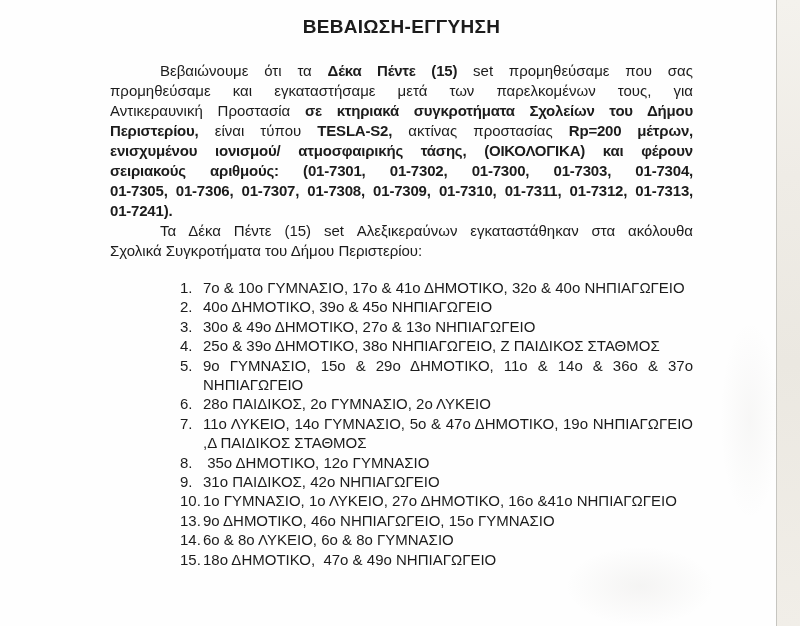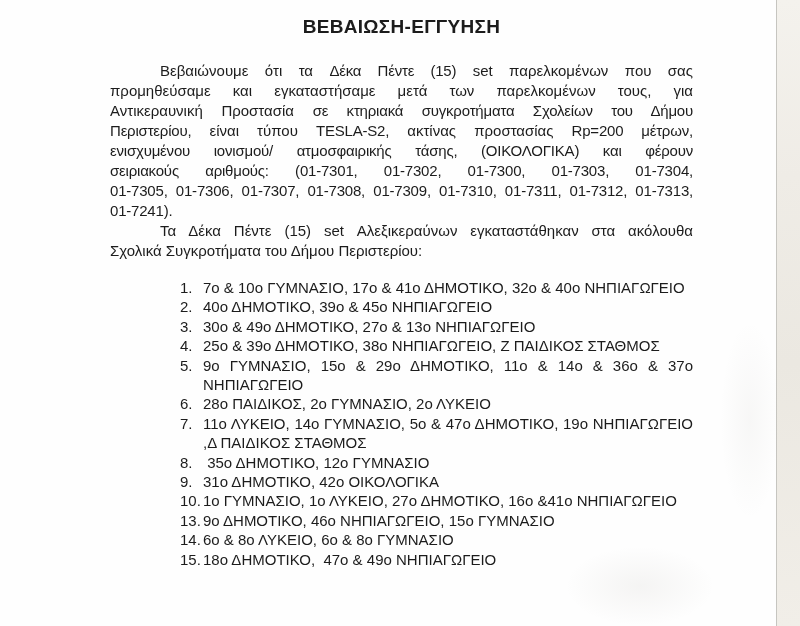--- a/index.html
+++ b/index.html
@@ -24,21 +24,21 @@
   
   .para1{margin-top:21px;}
   .pline{
     display:block;
     font-size:15px;line-height:20px;
     white-space:nowrap;
     text-align:justify;text-align-last:justify;
   }
   .pline.first{padding-left:50px;}
   .pline.last{text-align-last:left;}
-  .b{font-weight:normal;letter-spacing:-0.2px;}
+  .b{font-weight:bold;letter-spacing:-0.2px;}
   
   .para2{}
   .para2 .pline{white-space:nowrap;}
   .para2 .pline.last{text-align-last:left;}
   
   .school-list{
     list-style:none;margin:17px 0 0 70px;padding:0;
     width:513px;
   }
   .school-list li{
@@ -74,21 +74,21 @@
   }
 </style>
 </head>
 <body>
 
 <div class="page">
 
   <h1 class="doc-title">ΒΕΒΑΙΩΣΗ-ΕΓΓΥΗΣΗ</h1>
 
   <div class="para1">
-    <span class="pline first"><span>Βεβαιώνουμε ότι τα </span><span class="b">Δέκα Πέντε (15)</span><span> set παρελκομένων που σας</span></span>
+    <span class="pline first"><span>Βεβαιώνουμε ότι τα </span><span class="b">Δέκα Πέντε (15)</span><span> set προμηθεύσαμε που σας</span></span>
     <span class="pline"><span>προμηθεύσαμε και εγκαταστήσαμε μετά των παρελκομένων τους, για</span></span>
     <span class="pline"><span>Αντικεραυνική Προστασία </span><span class="b">σε κτηριακά συγκροτήματα Σχολείων του Δήμου</span></span>
     <span class="pline"><span class="b">Περιστερίου,</span><span> είναι τύπου </span><span class="b">TESLA-S2,</span><span> ακτίνας προστασίας </span><span class="b">Rp=200 μέτρων,</span></span>
     <span class="pline"><span class="b">ενισχυμένου ιονισμού/ ατμοσφαιρικής τάσης, (ΟΙΚΟΛΟΓΙΚΑ) και φέρουν</span></span>
     <span class="pline"><span class="b">σειριακούς αριθμούς: (01-7301, 01-7302, 01-7300, 01-7303, 01-7304,</span></span>
     <span class="pline"><span class="b">01-7305, 01-7306, 01-7307, 01-7308, 01-7309, 01-7310, 01-7311, 01-7312, 01-7313,</span></span>
     <span class="pline last"><span class="b">01-7241).</span></span>
   </div>
 
   <div class="para2">
@@ -126,21 +126,21 @@
       <span class="num">7.</span>
       <span class="l1 stretch">11ο ΛΥΚΕΙΟ, 14ο ΓΥΜΝΑΣΙΟ, 5ο &amp; 47ο ΔΗΜΟΤΙΚΟ, 19ο ΝΗΠΙΑΓΩΓΕΙΟ</span>
       <span class="l2">,Δ ΠΑΙΔΙΚΟΣ ΣΤΑΘΜΟΣ</span>
     </li>
     <li>
       <span class="num">8.</span>
       <span class="l1"> 35ο ΔΗΜΟΤΙΚΟ, 12ο ΓΥΜΝΑΣΙΟ</span>
     </li>
     <li>
       <span class="num">9.</span>
-      <span class="l1">31ο ΔΗΜΟΤΙΚΟ, 42ο ΟΙΚΟΛΟΓΙΚΑ</span>
+      <span class="l1">31ο ΠΑΙΔΙΚΟΣ, 42ο ΝΗΠΙΑΓΩΓΕΙΟ</span>
     </li>
     <li>
       <span class="num">10.</span>
       <span class="l1">1ο ΓΥΜΝΑΣΙΟ, 1ο ΛΥΚΕΙΟ, 27ο ΔΗΜΟΤΙΚΟ, 16ο &amp;41ο ΝΗΠΙΑΓΩΓΕΙΟ</span>
     </li>
     <li>
       <span class="num">13.</span>
       <span class="l1">9ο ΔΗΜΟΤΙΚΟ, 46ο ΝΗΠΙΑΓΩΓΕΙΟ, 15ο ΓΥΜΝΑΣΙΟ</span>
     </li>
     <li>

